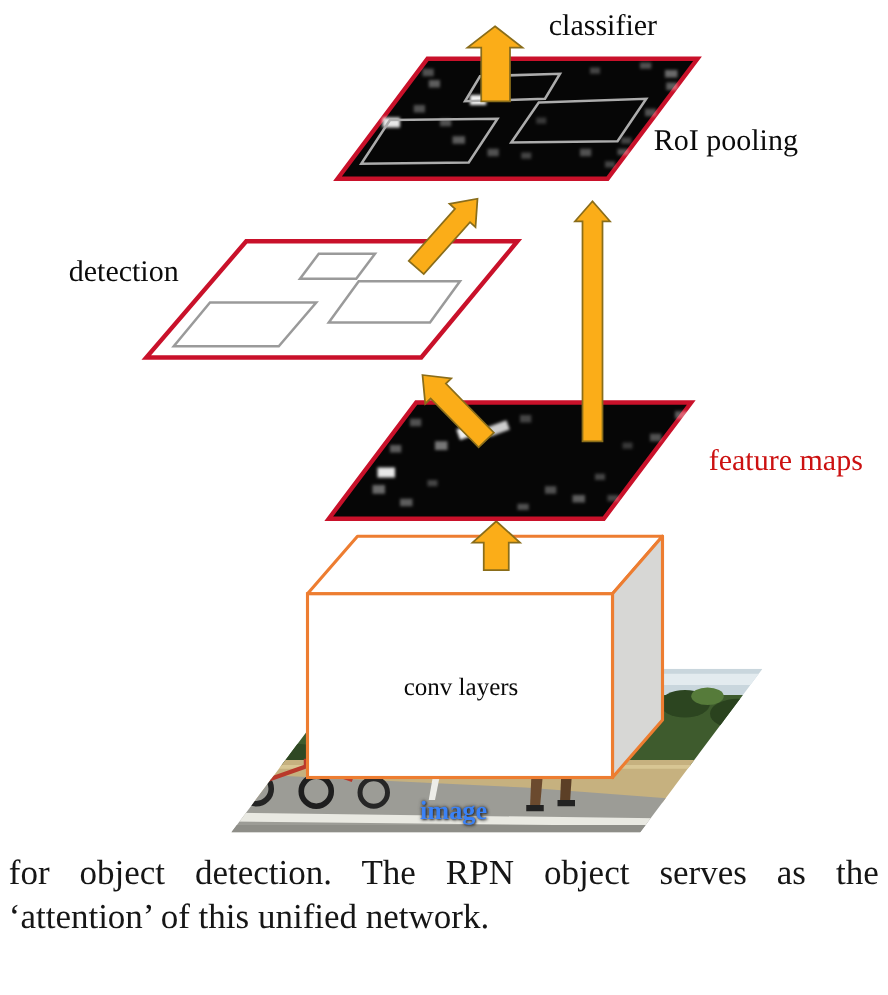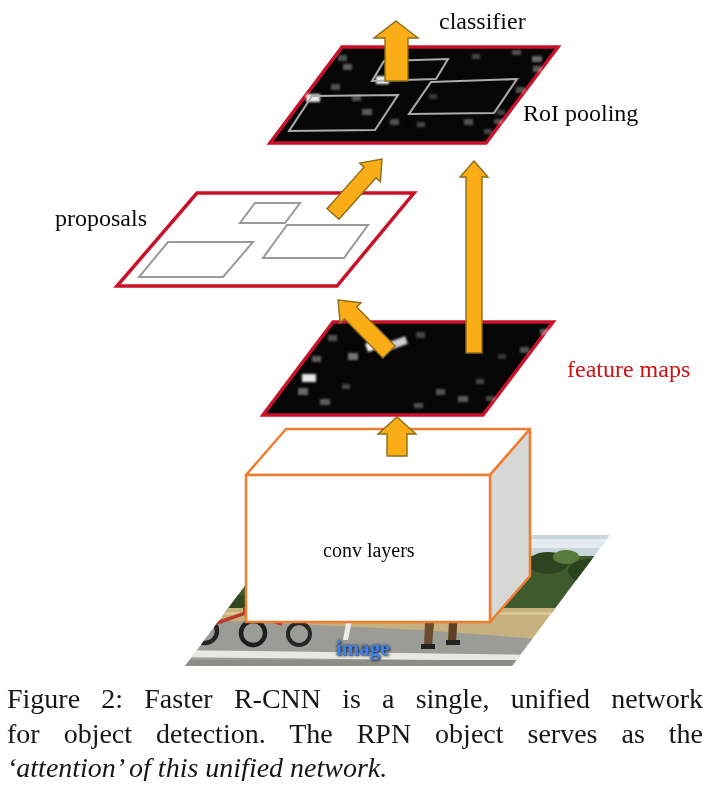--- a/index.html
+++ b/index.html
@@ -12,21 +12,21 @@
   .lbl-roi-pooling{left:523px;top:100px;font-size:24px;}
   .lbl-proposals{left:55px;top:205px;font-size:24px;}
   .lbl-rpn{left:32px;top:317px;font-size:25px;font-weight:bold;letter-spacing:-0.4px;}
   .lbl-feature-maps{left:567px;top:356px;font-size:24px;color:#CC1111;}
   .lbl-conv-layers{left:323px;top:539px;font-size:20px;}
   .lbl-image{left:336px;top:637px;font-size:21px;font-weight:bold;color:#3b82f6;
              text-shadow:0 0 3px rgba(40,40,40,.9),1px 1px 2px rgba(30,30,30,.8);}
   .caption{position:absolute;left:7px;top:682px;width:696px;font-size:28px;
            line-height:34.6px;color:#161616;}
   .cap-line{text-align:justify;text-align-last:justify;}
-  .cap-line.last{text-align:right;text-align-last:left;font-style:italic;}
+  .cap-line.last{text-align:right;text-align-last:left;}
 </style>
 </head>
 <body>
 
 <div class="page">
 
   <div class="diagram">
     <svg width="710" height="680" viewBox="0 0 710 680">
       <defs>
         <filter id="blobBlur" x="-60%" y="-60%" width="220%" height="220%">
@@ -136,25 +136,24 @@
         <polygon points="384,61 448,59 436,79 372,81" fill="none" stroke="#ACACAC" stroke-width="2"></polygon>
         <polygon points="312,96 398,95 375,130 289,131" fill="none" stroke="#ACACAC" stroke-width="2"></polygon>
         <polygon points="431,82 517,79 494,113 409,114" fill="none" stroke="#ACACAC" stroke-width="2"></polygon>
       </g>
 
       <polygon points="396,21 418,38 408,38 408,81 385,81 385,38 374,38" fill="#FBAD18" stroke="#8A6D1A" stroke-width="1.4" stroke-linejoin="miter"></polygon>
     </svg>
 
     <div class="lbl lbl-classifier">classifier</div>
     <div class="lbl lbl-roi-pooling">RoI pooling</div>
-    <div class="lbl lbl-proposals">proposals</div>
+    <div class="lbl lbl-proposals">detection</div>
     <div class="lbl lbl-feature-maps">feature maps</div>
     <div class="lbl lbl-conv-layers">conv layers</div>
     <div class="lbl lbl-image">image</div>
   </div>
 
   <div class="caption">
-    <div class="cap-line">Figure 2: Faster R-CNN is a single, unified network</div>
     <div class="cap-line">for object detection. The RPN object serves as the</div>
     <div class="cap-line last">‘attention’ of this unified network.</div>
   </div>
 
 </div>
 
 </body></html>

